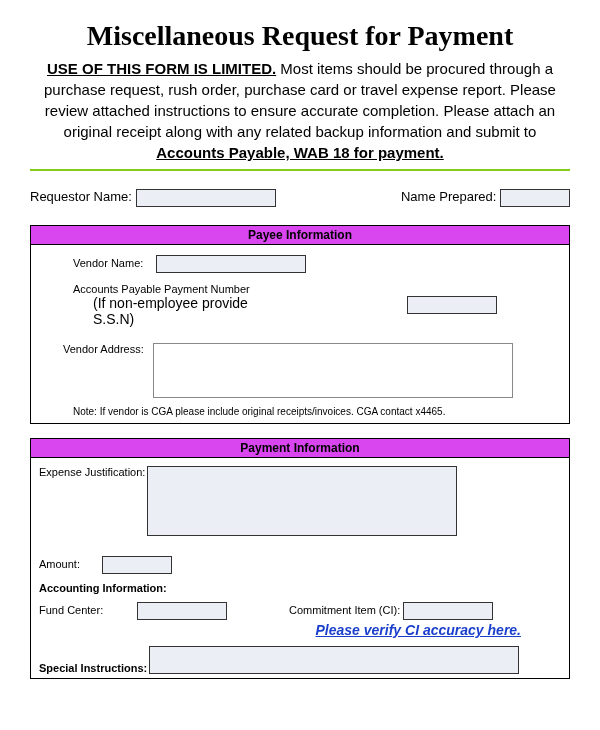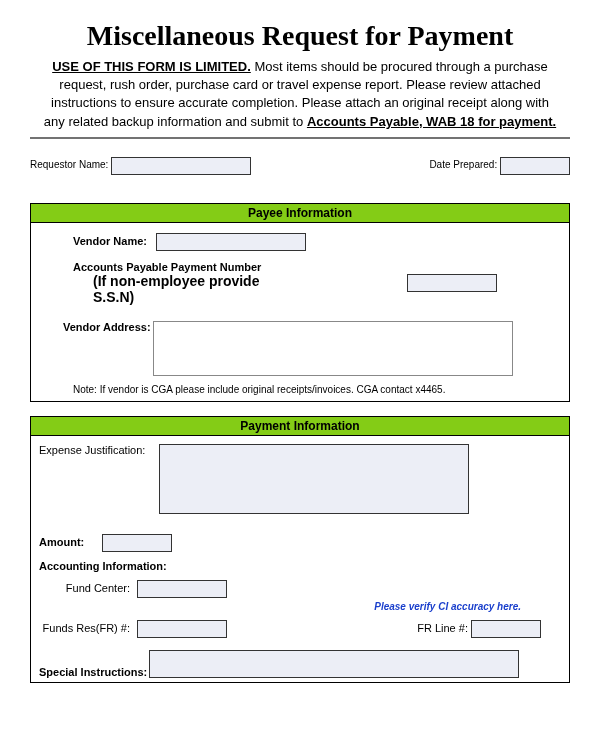--- a/index.html
+++ b/index.html
@@ -14,59 +14,59 @@
   }
   h1 {
     text-align: center;
     font-family: "Times New Roman", serif;
     font-size: 28px;
     font-weight: bold;
     margin: 0 0 6px 0;
   }
   .intro {
     text-align: center;
-    font-size: 13px;
+    font-size: 15px;
     line-height: 1.4;
     padding: 0 10px 6px 10px;
-    border-bottom: 2px solid #737373;
+    border-bottom: 2px solid #84cc16;
     margin-bottom: 18px;
   }
   .intro .lead { text-decoration: underline; font-weight: bold; }
   .intro .tail { text-decoration: underline; font-weight: bold; }
   .toprow {
     display: flex;
     justify-content: space-between;
     align-items: center;
-    margin-bottom: 28px;
-    font-size: 10px;
+    margin-bottom: 18px;
+    font-size: 13px;
   }
   .field {
     display: inline-block;
     border: 1px solid #333;
     background: #eceef6;
     height: 18px;
     vertical-align: middle;
   }
   .section {
     border: 1px solid #000;
     margin-bottom: 14px;
   }
   .section-header {
-    background: #84cc16;
+    background: #d946ef;
     text-align: center;
     font-weight: bold;
     font-size: 12px;
     padding: 2px 16px;
     border-bottom: 1px solid #000;
   }
   .section-body {
     padding: 10px 12px 6px 12px;
     font-size: 11px;
   }
-  .row { margin-bottom: 8px; font-weight: bold; }
+  .row { margin-bottom: 8px; }
   .chk {
     display: inline-block;
     width: 11px; height: 11px;
     border: 1px solid #333;
     background: #eceef6;
     vertical-align: middle;
     margin-right: 4px;
   }
   .small { font-size: 14px; }
   .note { font-size: 10px; margin-top: 6px; }
@@ -75,42 +75,43 @@
     background: #eceef6;
     width: 310px;
     height: 70px;
     display: inline-block;
     vertical-align: top;
   }
   .link {
     color: #1a3fcc;
     font-style: italic;
     font-weight: bold;
-    font-size: 10px;
+    text-decoration: underline;
+    font-size: 14px;
   }
   .label { display: inline-block; }
   .flexrow { display: flex; align-items: center; }
   .bold { font-weight: bold; }
 </style>
 </head>
 <body>
 
 <h1>Miscellaneous Request for Payment</h1>
 
 <div class="intro">
   <span class="lead">USE OF THIS FORM IS LIMITED.</span><span> Most items should be procured through a purchase request, rush order, purchase card or travel expense report. Please review attached instructions to ensure accurate completion. Please attach an original receipt along with any related backup information and submit to </span><span class="tail">Accounts Payable, WAB 18 for payment.</span>
 </div>
 
 <div class="toprow">
   <div>
     <span class="label">Requestor Name:</span>
     <span class="field" style="width:140px"></span>
   </div>
   <div>
-    <span class="label">Date Prepared:</span>
+    <span class="label">Name Prepared:</span>
     <span class="field" style="width:70px"></span>
   </div>
 </div>
 
 <div class="section">
   <div class="section-header">Payee Information</div>
   <div class="section-body">
     <div class="row" style="padding-left:30px">
       <span class="label" style="width:80px">Vendor Name:</span>
       <span class="field" style="width:150px"></span>
@@ -129,48 +130,42 @@
       <span style="border:1px solid #888; background:#fff; width:360px; height:55px; display:inline-block"></span>
     </div>
     <div class="note" style="padding-left:30px">Note: If vendor is CGA please include original receipts/invoices. CGA contact x4465.</div>
   </div>
 </div>
 
 <div class="section">
   <div class="section-header">Payment Information</div>
   <div class="section-body" style="padding:8px 8px 4px 8px">
     <div class="flexrow" style="align-items:flex-start; margin-bottom:20px">
-      <span class="label" style="width:120px">Expense Justification:</span>
+      <span class="label" style="width:108px">Expense Justification:</span>
       <span class="textarea"></span>
     </div>
     <div class="row">
       <span class="label" style="width:60px">Amount:</span>
       <span class="field" style="width:70px"></span>
     </div>
     <div class="row bold">Accounting Information:</div>
 
     <div class="flexrow" style="margin-bottom:2px">
       <div style="width:250px; text-align:left">
-        <span class="label" style="width:95px; text-align:right; display:inline-block; padding-right:4px">Fund Center:</span>
+        <span class="label" style="width:95px; display:inline-block; padding-right:4px">Fund Center:</span>
+        <span class="field" style="width:90px"></span>
+      </div>
+      <div style="flex:1">
+        <span class="label">Commitment Item (CI):</span>
         <span class="field" style="width:90px"></span>
       </div>
     </div>
     <div style="text-align:right; padding-right:40px; margin-bottom:8px">
       <span class="link">Please verify CI accuracy here.</span>
     </div>
 
-    <div class="flexrow" style="margin-bottom:12px">
-      <div style="width:250px">
-        <span class="label" style="width:95px; text-align:right; display:inline-block; padding-right:4px">Funds Res(FR) #:</span>
-        <span class="field" style="width:90px"></span>
-      </div>
-      <div style="flex:1; text-align:right; padding-right:20px">
-        <span class="label">FR Line #:</span>
-        <span class="field" style="width:70px"></span>
-      </div>
-    </div>
 
     <div class="flexrow" style="align-items:flex-end">
       <span class="label bold" style="width:110px">Special Instructions:</span>
       <span class="field" style="width:370px; height:28px"></span>
     </div>
   </div>
 </div>
 
 </body></html>

